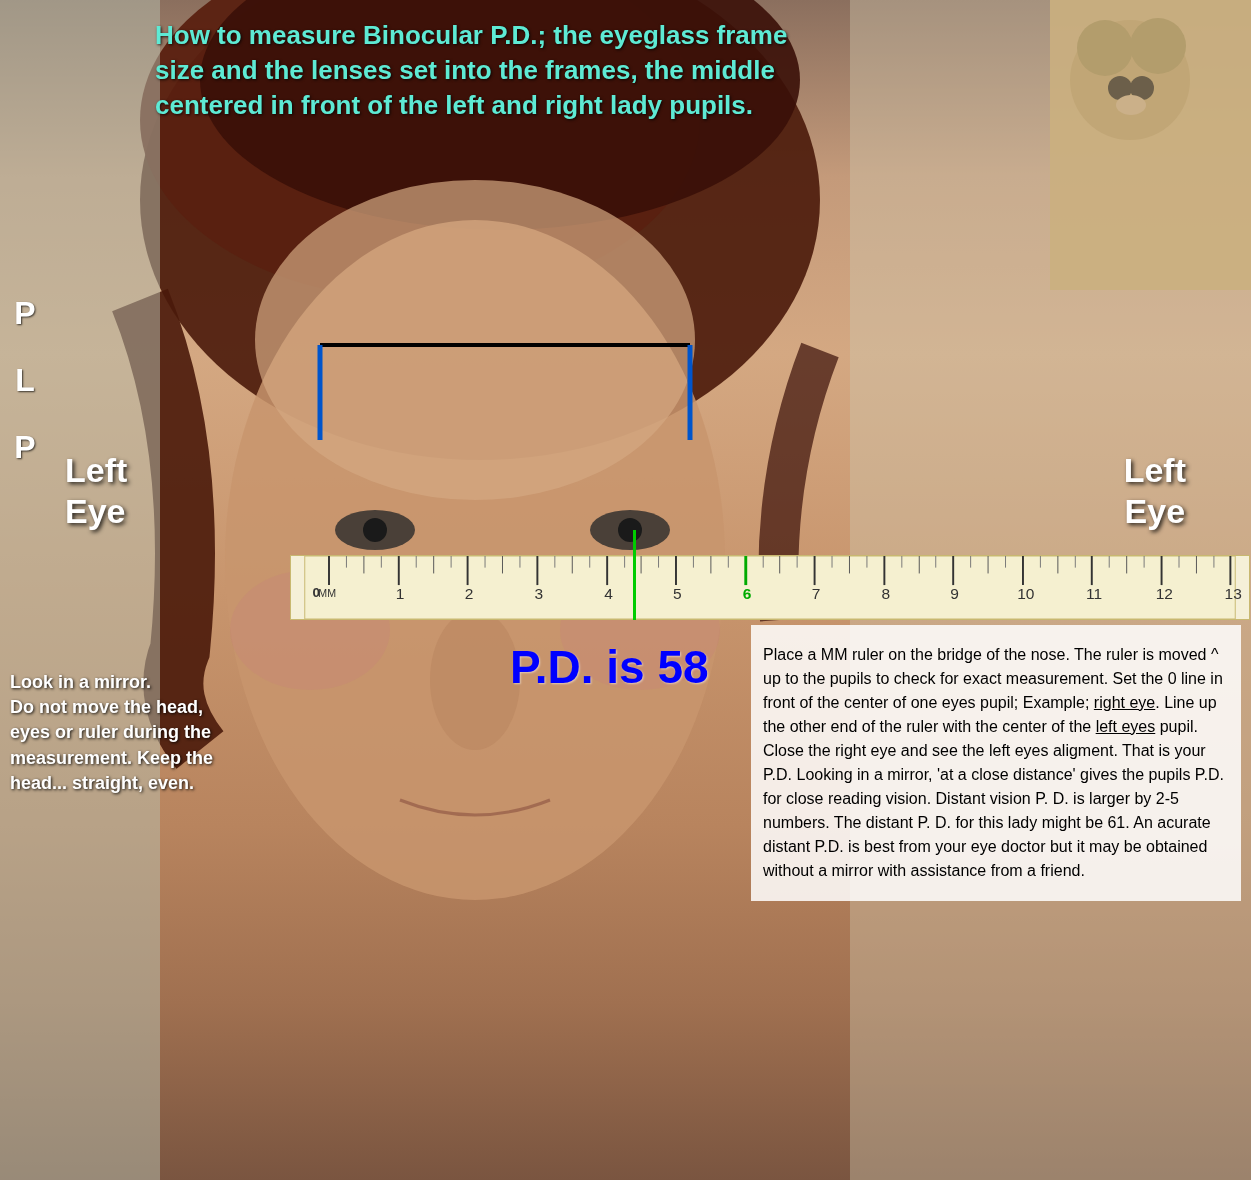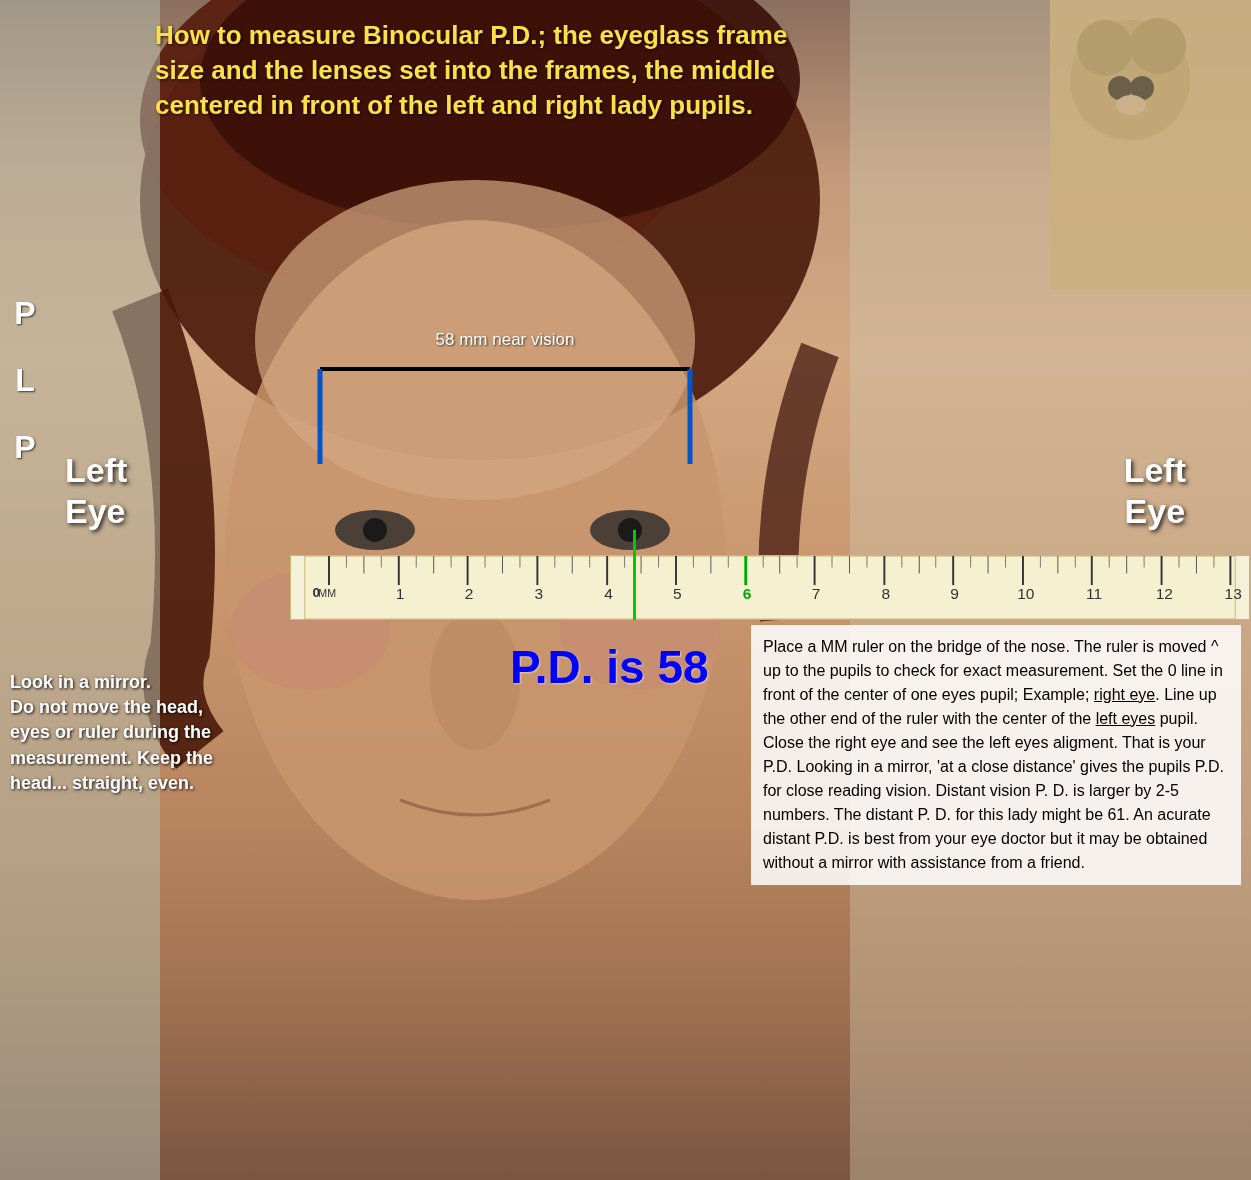--- a/index.html
+++ b/index.html
@@ -42,21 +42,21 @@
     #title-box {
       position: absolute;
       top: 18px;
       left: 155px;
       width: 750px;
       z-index: 10;
     }
     #title-text {
       font-size: 26px;
       font-weight: bold;
-      color: #fde047;
+      color: #5eead4;
       text-shadow: 1px 1px 3px rgba(0,0,0,0.8);
       line-height: 1.35;
     }
 
     
     #height-chart {
       position: absolute;
       left: 0;
       top: 280px;
       width: 50px;
@@ -190,21 +190,21 @@
     }
 
     
     #right-instructions {
       position: absolute;
       right: 10px;
       top: 625px;
       width: 490px;
       z-index: 20;
       background: rgba(255,255,255,0.85);
-      padding: 10px 12px;
+      padding: 18px 12px;
     }
     #right-instructions p {
       font-size: 16px;
       color: #000;
       line-height: 1.5;
     }
     .underline-text {
       text-decoration: underline;
     }
 
@@ -282,23 +282,20 @@
     <span>Left</span>
     <span>Eye</span>
   </div>
 
   <div id="left-eye-label">
     <span>Left</span>
     <span>Eye</span>
   </div>
 
   <div id="measurement-diagram">
-    <div id="near-vision-label">
-      <span>58 mm near vision</span>
-    </div>
     <svg id="bracket-svg" width="430" height="120" viewBox="0 0 430 120">
 
       <line x1="30" y1="15" x2="400" y2="15" stroke="black" stroke-width="4"></line>
 
       <line x1="30" y1="15" x2="30" y2="110" stroke="#0055cc" stroke-width="5"></line>
 
       <line x1="400" y1="15" x2="400" y2="110" stroke="#0055cc" stroke-width="5"></line>
     </svg>
   </div>
 

